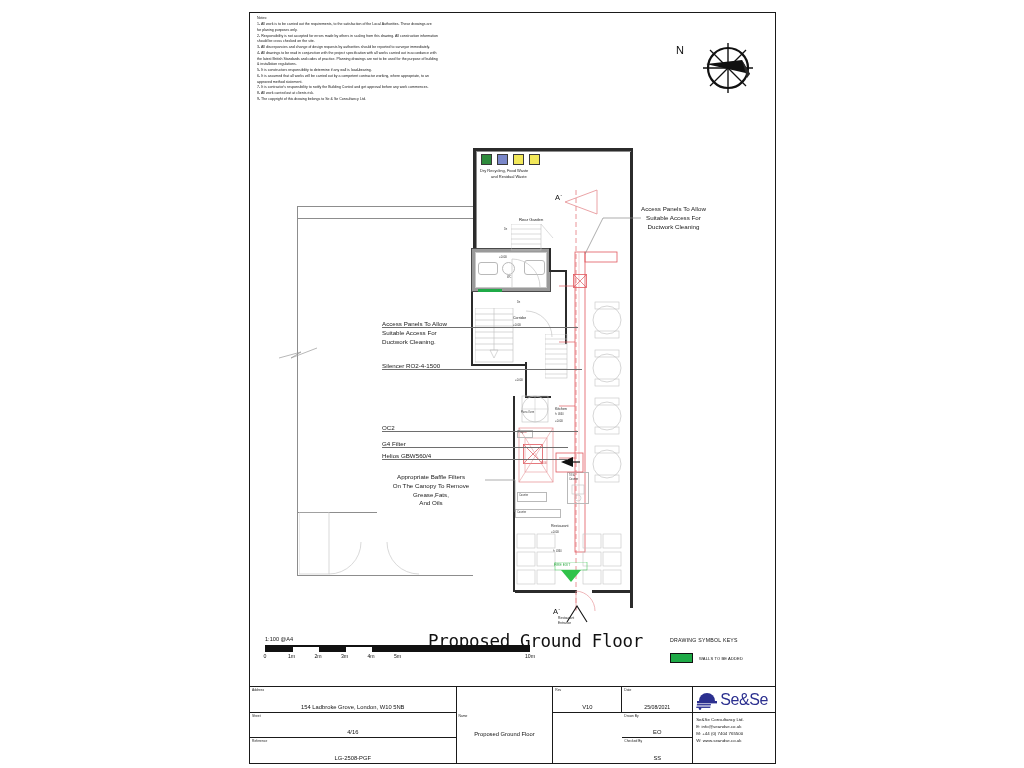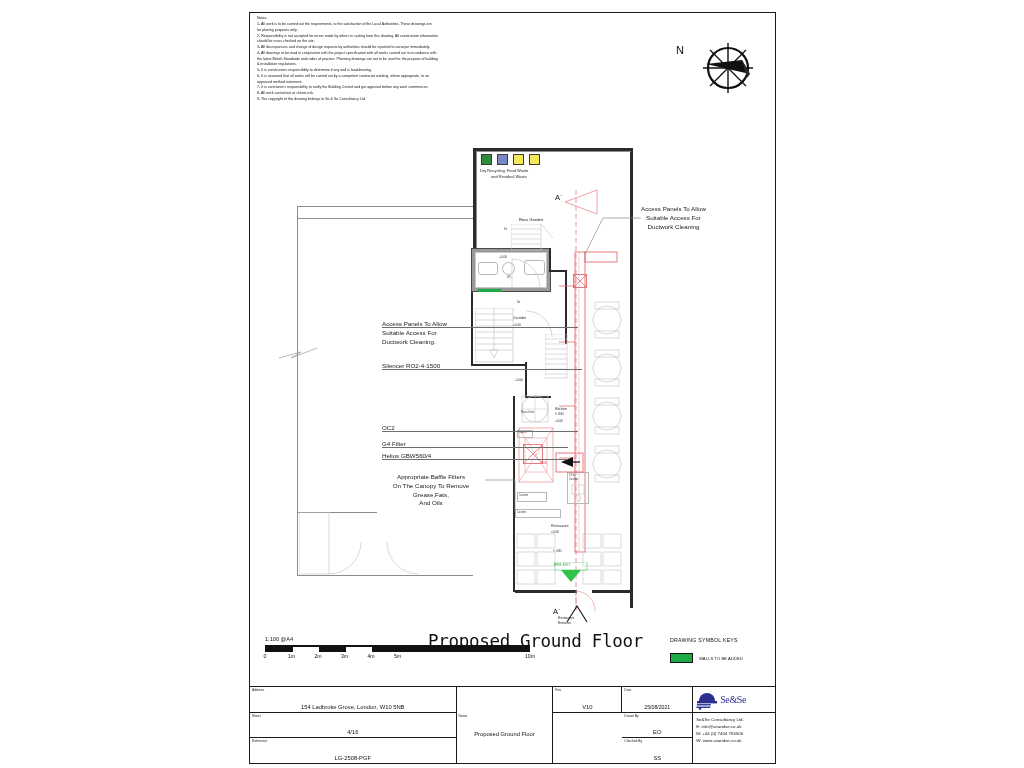--- a/index.html
+++ b/index.html
@@ -257,23 +257,23 @@
   #tb-logo-top {
     height: 26px;
     border-bottom: 1.2px solid #1a1a1a;
     box-sizing: border-box;
     display: flex;
     align-items: center;
     padding-left: 3px;
     background: #ffffff;
   }
   #logo-text {
-    font-size: 10px;
+    font-size: 16px;
     color: #2b2f8f;
-    font-family: Liberation Serif, serif;
+    font-family: Liberation Sans, sans-serif;
     letter-spacing: -0.4px;
     margin-left: 2px;
   }
   #tb-logo-body {
     padding: 3px 0 0 3px;
     font-size: 4.4px;
     line-height: 1.62;
     color: #141414;
   }
   .noborder-b { border-bottom: none !important; }

